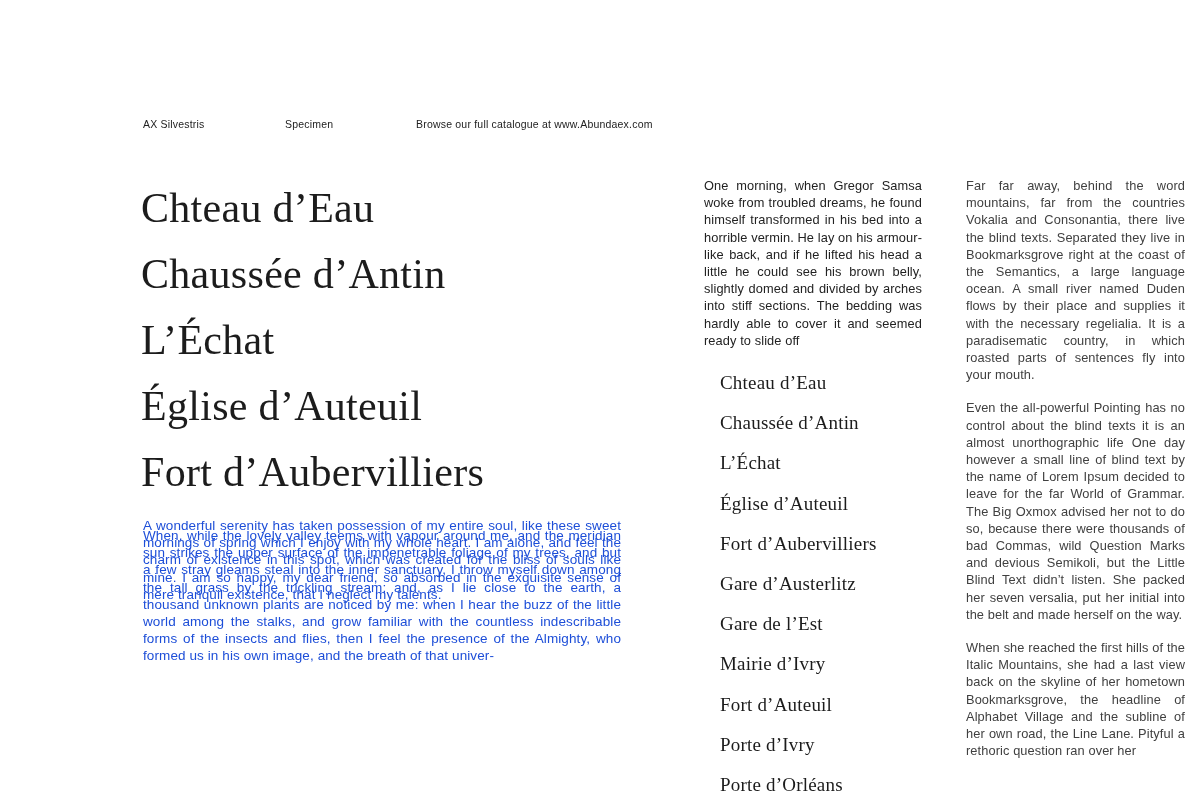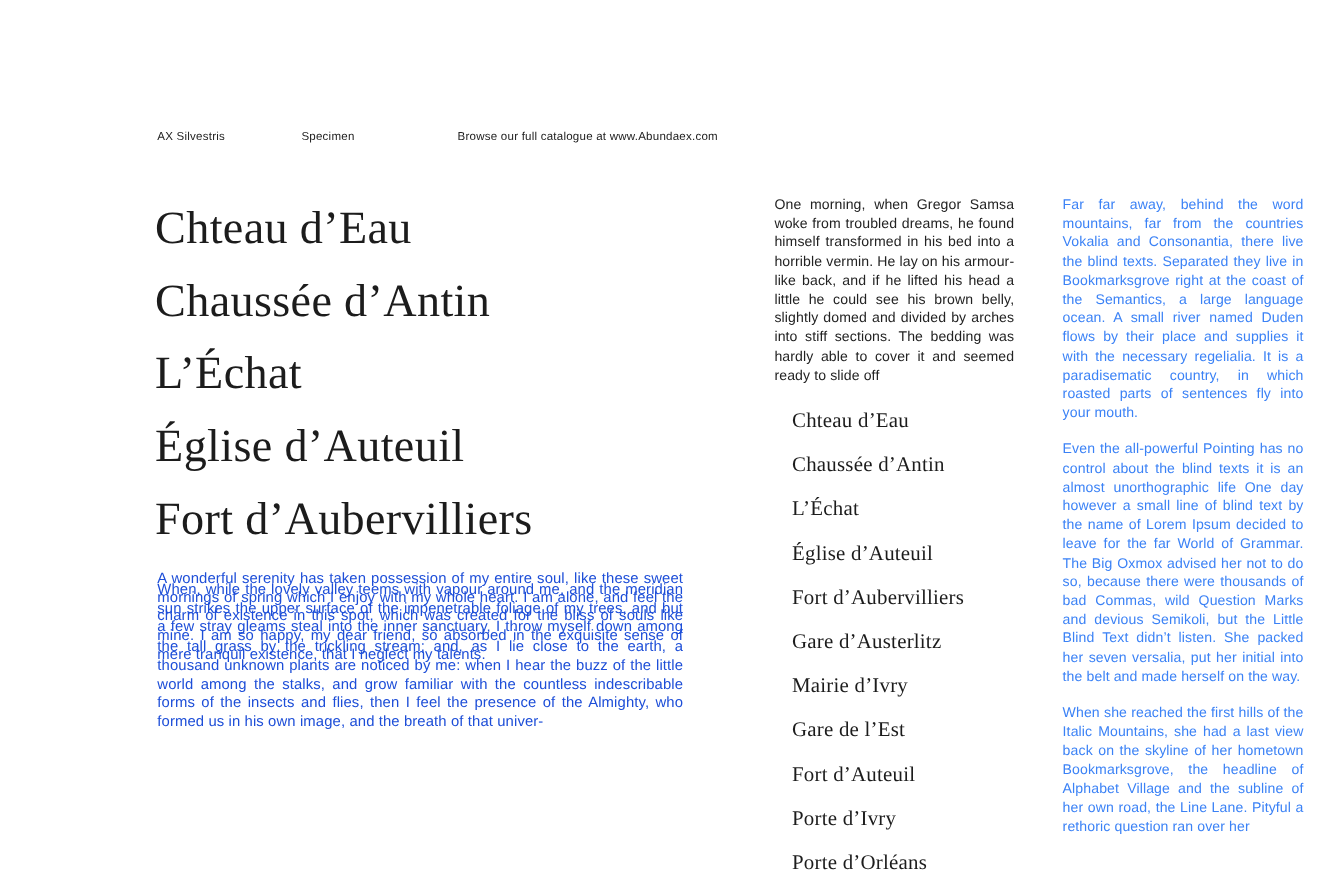--- a/index.html
+++ b/index.html
@@ -11,21 +11,21 @@
     font-family: "Liberation Sans", sans-serif;
     color: #1d1d1d;
     overflow: hidden;
   }
   .page { position: absolute; inset: 0; background: #ffffff; }
 
   
   .topbar { position: absolute; top: 38px; left: 0; width: 100%; font-size: 10.5px; letter-spacing: 0.2px; color: #222; }
   .meta { position: absolute; white-space: nowrap; }
   .meta.brand { left: 63px; }
-  .meta.section { left: 194px; }
+  .meta.section { left: 205px; }
   .meta.catalogue { left: 336px; cursor: pointer; }
 
   
   .display-block {
     position: absolute;
     left: 61px;
     top: 103px;
     font-family: "Liberation Serif", serif;
     font-weight: 400;
     font-size: 42px;
@@ -67,21 +67,21 @@
     color: #1c1c1c;
   }
 
   
   .right-col { position: absolute; left: 886px; top: 97px; width: 251px; }
   .right-col p {
     font-size: 12.8px;
     line-height: 17.2px;
     text-align: justify;
     letter-spacing: 0.1px;
-    color: #3b82f6;
+    color: #404040;
     margin-bottom: 14px;
   }
 </style>
 </head>
 <body>
 
 <div class="page">
 
   <header class="topbar">
     <span class="meta brand">AX Silvestris</span>
@@ -104,22 +104,22 @@
 
   <section class="middle-col">
     <p>One morning, when Gregor Samsa woke from troubled dreams, he found himself transformed in his bed into a horrible vermin. He lay on his armour-like back, and if he lifted his head a little he could see his brown belly, slightly domed and divided by arches into stiff sections. The bedding was hardly able to cover it and seemed ready to slide off</p>
     <ul class="place-list">
       <li>Chteau d’Eau</li>
       <li>Chaussée d’Antin</li>
       <li>L’Échat</li>
       <li>Église d’Auteuil</li>
       <li>Fort d’Aubervilliers</li>
       <li>Gare d’Austerlitz</li>
+      <li>Gare de l’Est</li>
       <li>Mairie d’Ivry</li>
-      <li>Gare de l’Est</li>
       <li>Fort d’Auteuil</li>
       <li>Porte d’Ivry</li>
       <li>Porte d’Orléans</li>
     </ul>
   </section>
 
   <section class="right-col">
     <p>Far far away, behind the word mountains, far from the countries Vokalia and Consonantia, there live the blind texts. Separated they live in Bookmarksgrove right at the coast of the Semantics, a large language ocean. A small river named Duden flows by their place and supplies it with the necessary regelialia. It is a paradisematic country, in which roasted parts of sentences fly into your mouth.</p>
     <p>Even the all-powerful Pointing has no control about the blind texts it is an almost unorthographic life One day however a small line of blind text by the name of Lorem Ipsum decided to leave for the far World of Grammar. The Big Oxmox advised her not to do so, because there were thousands of bad Commas, wild Question Marks and devious Semikoli, but the Little Blind Text didn’t listen. She packed her seven versalia, put her initial into the belt and made herself on the way.</p>
     <p>When she reached the first hills of the Italic Mountains, she had a last view back on the skyline of her hometown Bookmarksgrove, the headline of Alphabet Village and the subline of her own road, the Line Lane. Pityful a rethoric question ran over her</p>

